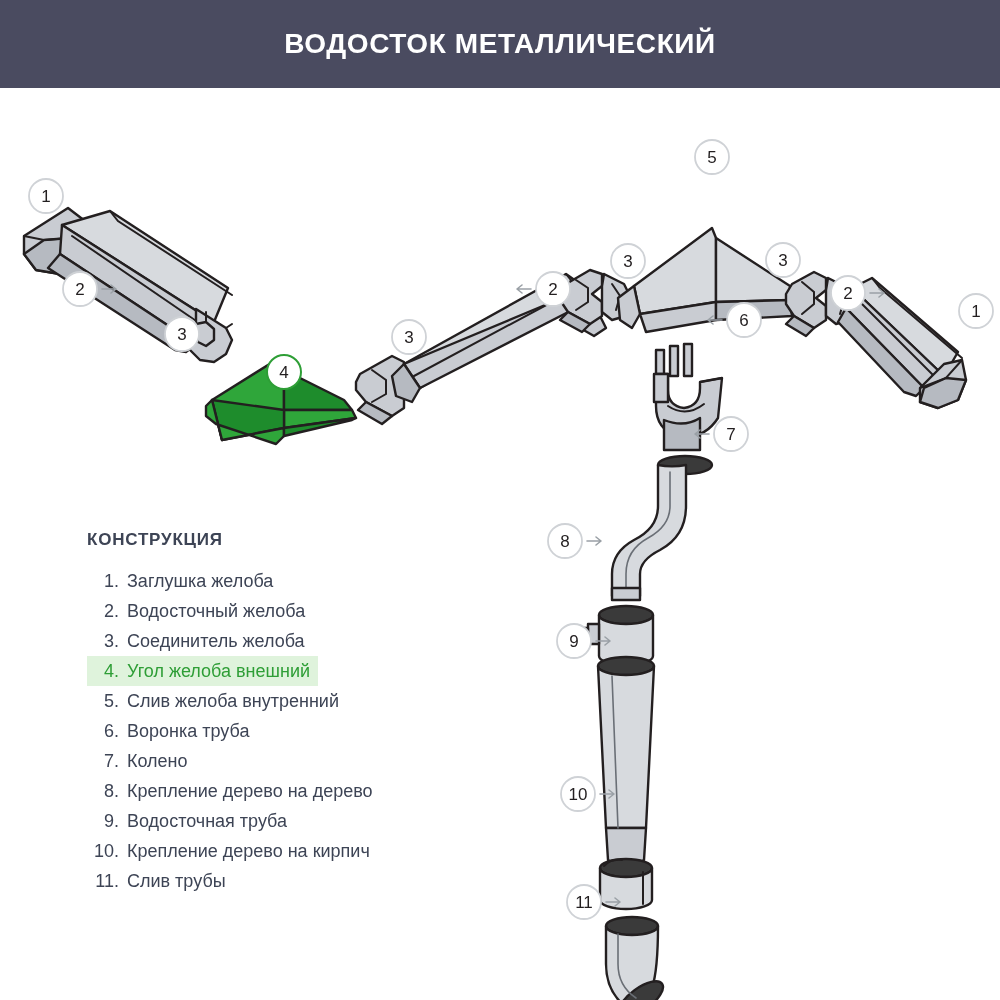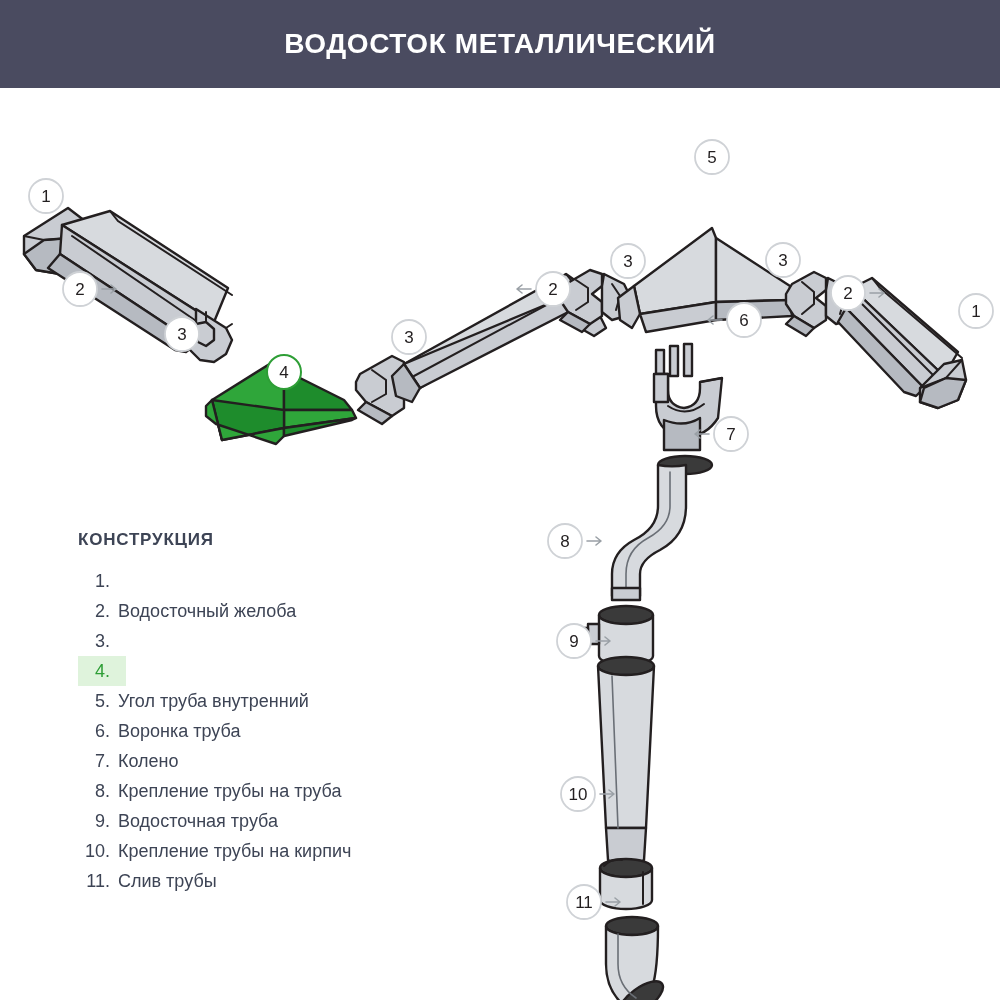--- a/index.html
+++ b/index.html
@@ -50,21 +50,21 @@
   }
   #diagram-svg {
     display: block;
     width: 1000px;
     height: 912px;
   }
 
   
   #legend-panel {
     position: absolute;
-    left: 78px;
+    left: 87px;
     top: 530px;
     width: 400px;
   }
   #legend-heading {
     font-size: 17px;
     font-weight: bold;
     color: #3d4455;
     letter-spacing: 0.8px;
     text-transform: uppercase;
     margin-bottom: 16px;
@@ -366,53 +366,56 @@
       <path class="ar" d="M606,814 L620,814 M615,810 L620,814 L615,818"></path>
     </g>
   </svg>
 </div>
 
 <div id="legend-panel">
   <div id="legend-heading">КОНСТРУКЦИЯ</div>
   <div id="legend-list">
       <div class="legend-row">
         <span class="legend-num">1.</span>
+        <span class="legend-text">Заглушка желоба</span>
       </div>
       <div class="legend-row">
         <span class="legend-num">2.</span>
         <span class="legend-text">Водосточный желоба</span>
       </div>
       <div class="legend-row">
         <span class="legend-num">3.</span>
+        <span class="legend-text">Соединитель желоба</span>
       </div>
       <div class="legend-row highlighted">
         <span class="legend-num">4.</span>
+        <span class="legend-text">Угол желоба внешний</span>
       </div>
       <div class="legend-row">
         <span class="legend-num">5.</span>
-        <span class="legend-text">Угол труба внутренний</span>
+        <span class="legend-text">Слив желоба внутренний</span>
       </div>
       <div class="legend-row">
         <span class="legend-num">6.</span>
         <span class="legend-text">Воронка труба</span>
       </div>
       <div class="legend-row">
         <span class="legend-num">7.</span>
         <span class="legend-text">Колено</span>
       </div>
       <div class="legend-row">
         <span class="legend-num">8.</span>
-        <span class="legend-text">Крепление трубы на труба</span>
+        <span class="legend-text">Крепление дерево на дерево</span>
       </div>
       <div class="legend-row">
         <span class="legend-num">9.</span>
         <span class="legend-text">Водосточная труба</span>
       </div>
       <div class="legend-row">
         <span class="legend-num">10.</span>
-        <span class="legend-text">Крепление трубы на кирпич</span>
+        <span class="legend-text">Крепление дерево на кирпич</span>
       </div>
       <div class="legend-row">
         <span class="legend-num">11.</span>
         <span class="legend-text">Слив трубы</span>
       </div>
     </div>
 </div>
 
 </body></html>

